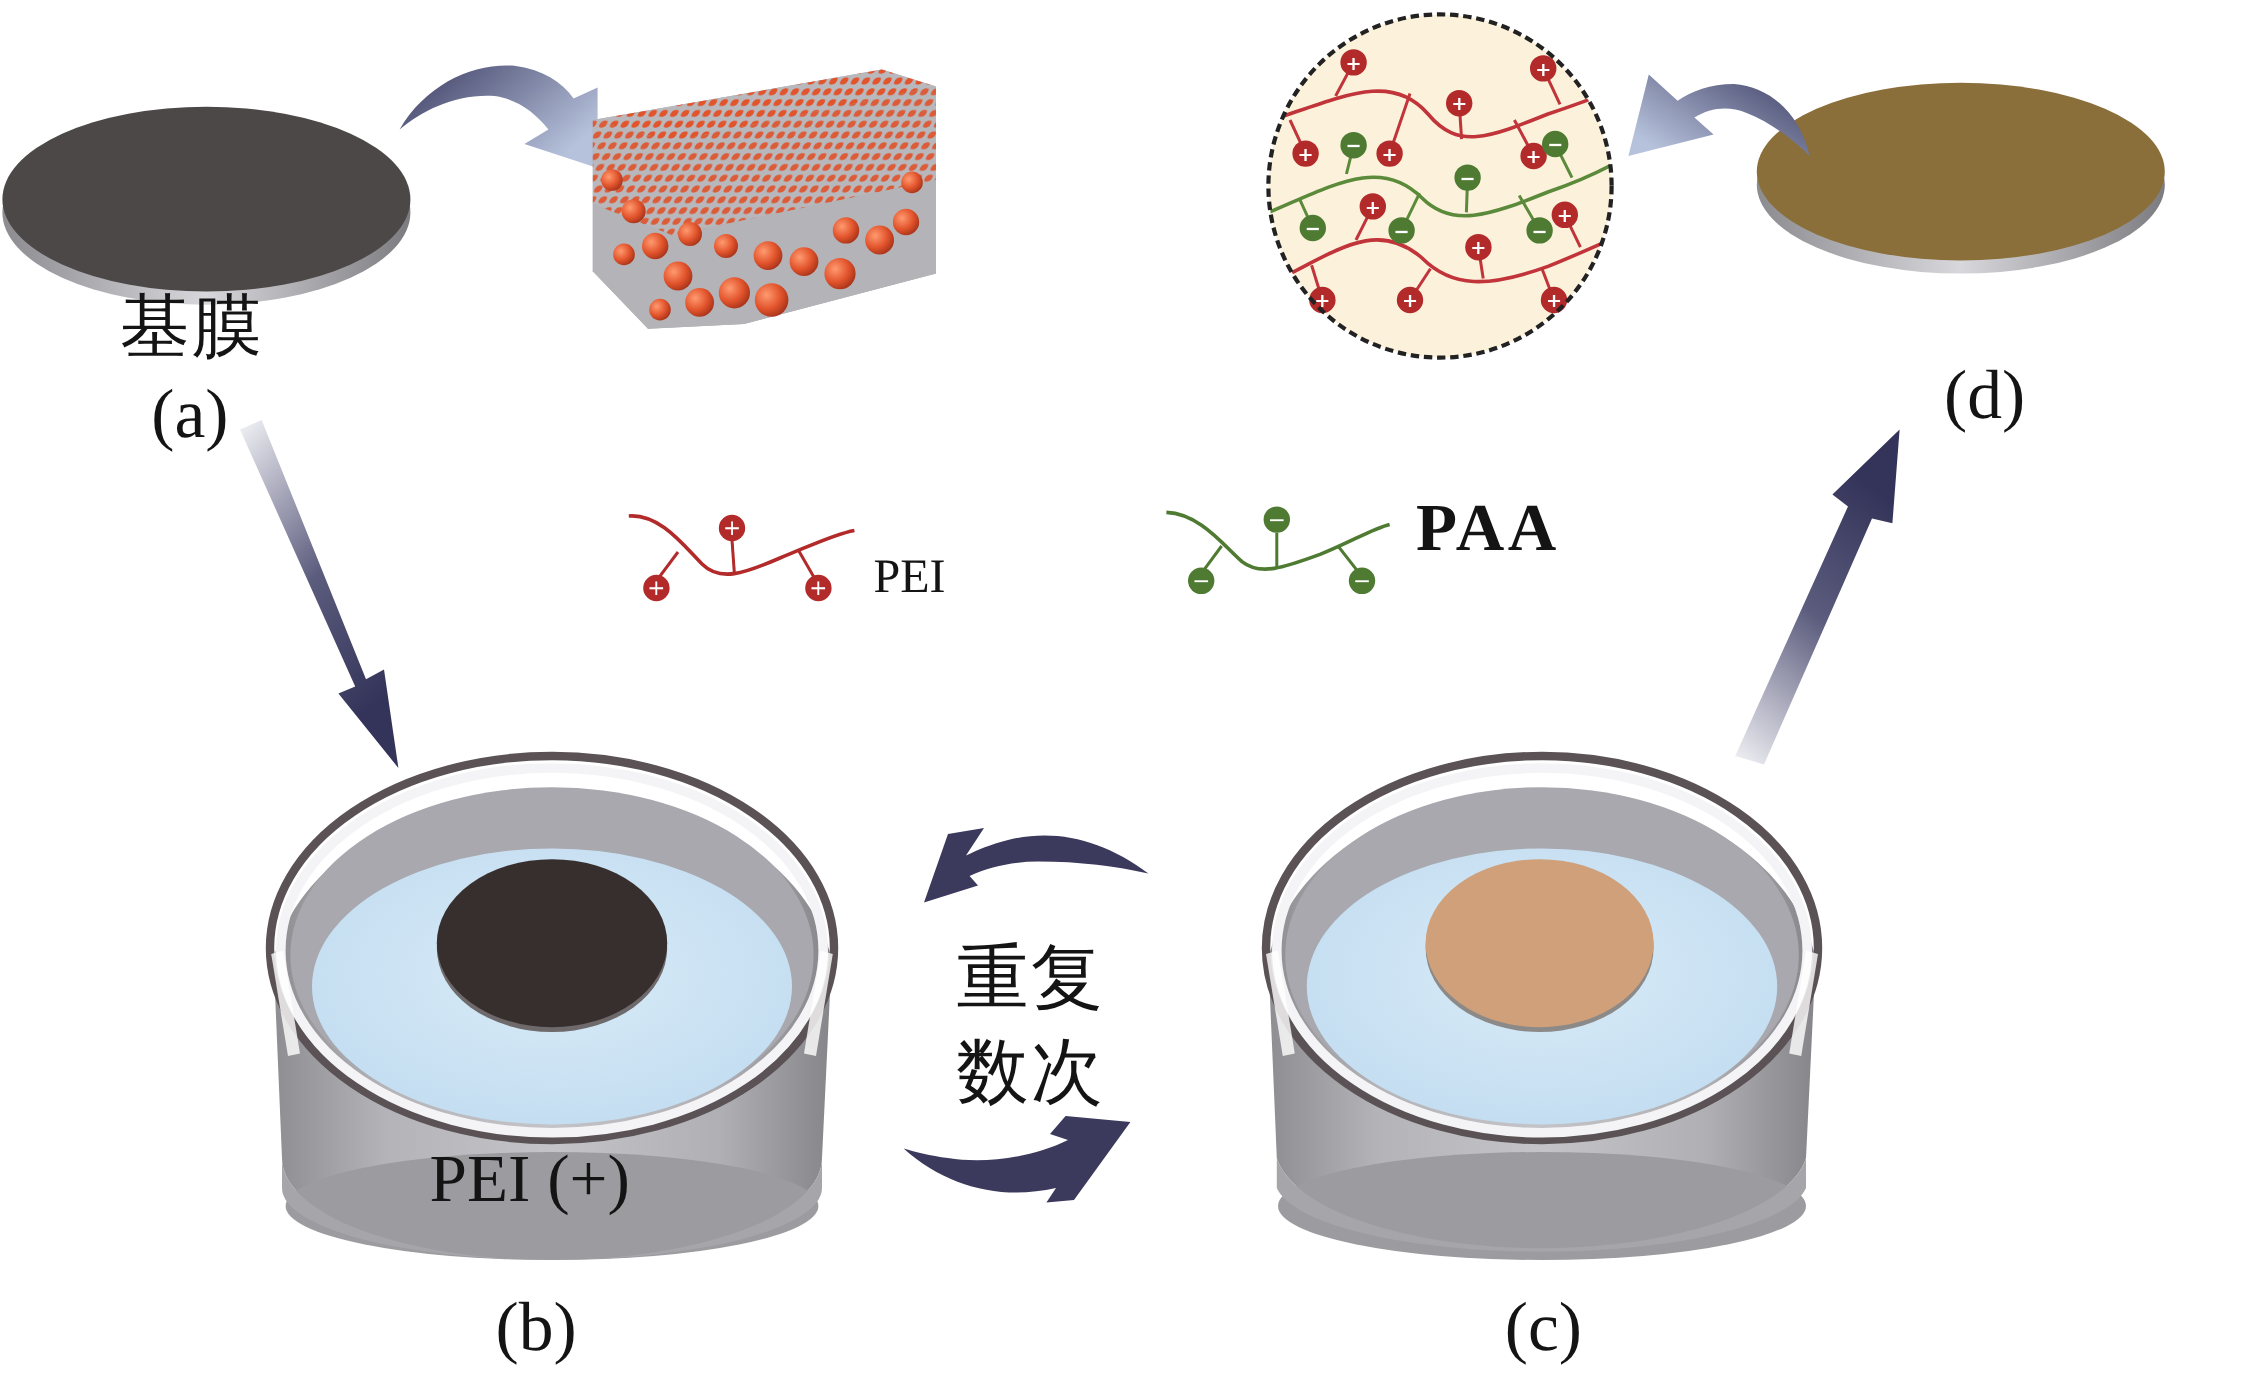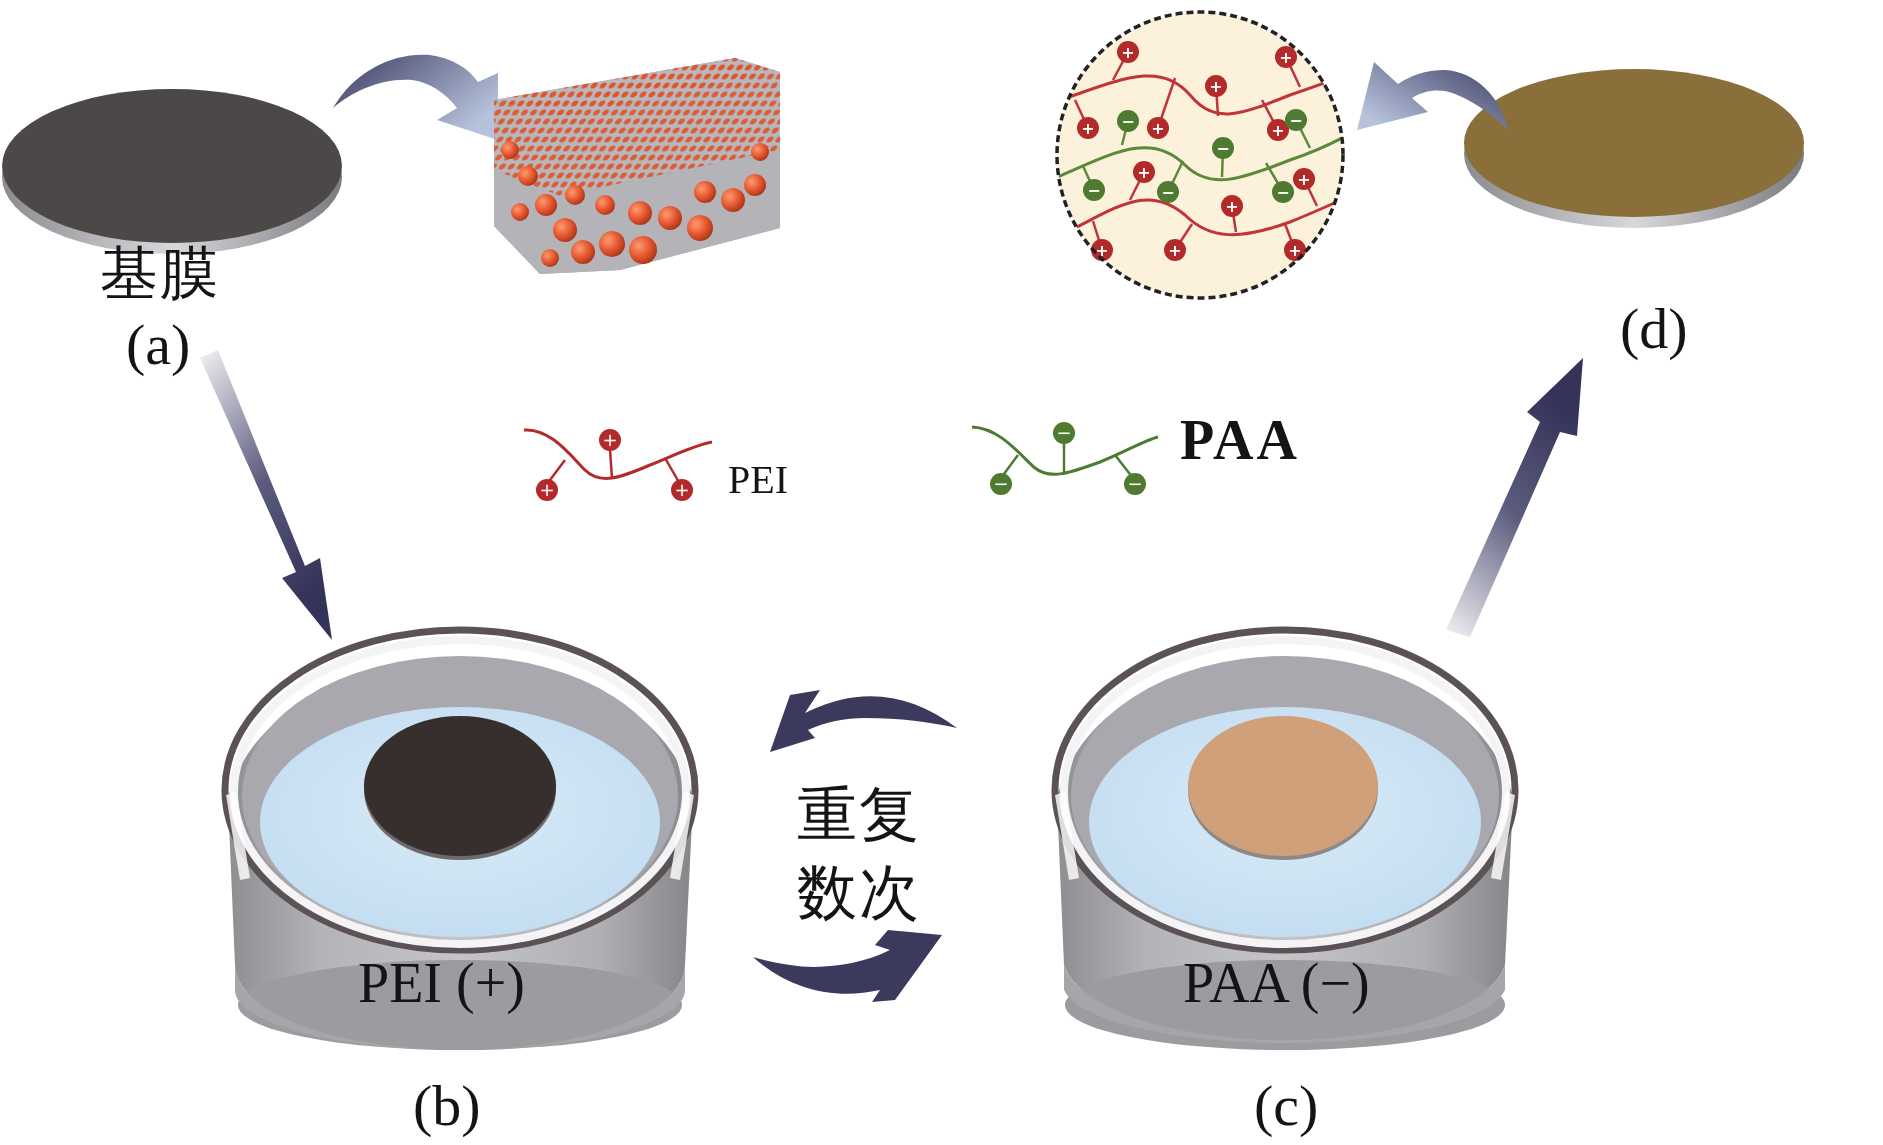--- a/index.html
+++ b/index.html
@@ -261,14 +261,13 @@
 
   <div class="lbl lbl-a-name">基膜</div>
   <div class="lbl lbl-a">(a)</div>
   <div class="lbl lbl-b">(b)</div>
   <div class="lbl lbl-c">(c)</div>
   <div class="lbl lbl-d">(d)</div>
   <div class="lbl legend-pei">PEI</div>
   <div class="lbl legend-paa">PAA</div>
   <div class="lbl dish-b-text">PEI (+)</div>
   <div class="lbl repeat">重复数次</div>
-  <div class="lbl dish-c-text">PAA (−)</div>
 </div>
 
 </body></html>

